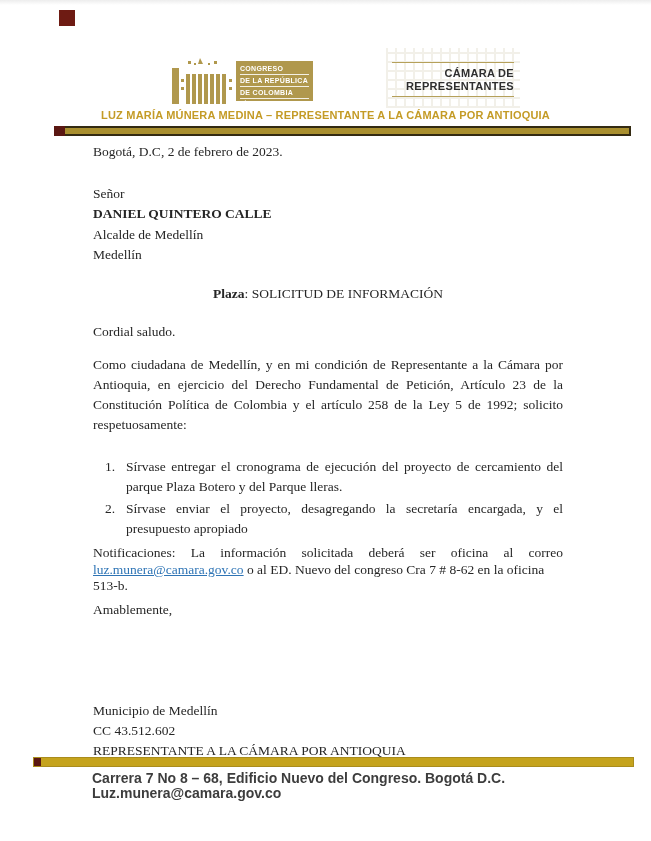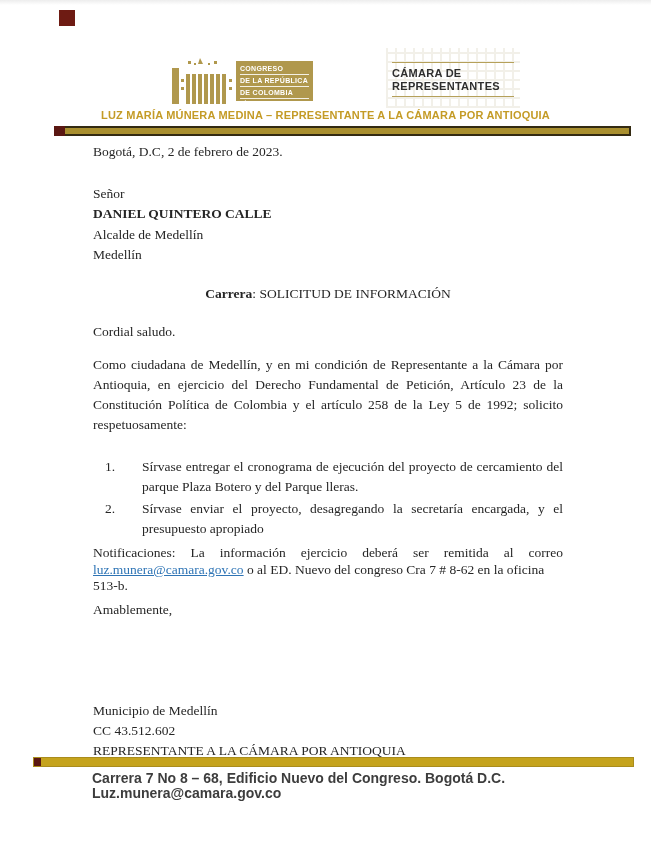--- a/index.html
+++ b/index.html
@@ -19,39 +19,39 @@
     padding:3px 4px 2px 4px; color:#ffffff; font-family:"Liberation Sans",sans-serif; }
   .congress-box .ln { font-size:7px; font-weight:bold; letter-spacing:.3px; line-height:9px;
     border-bottom:1px solid rgba(255,255,255,.85); padding-bottom:1px; margin-bottom:1px; }
   .congress-box .tiny { font-size:4.5px; letter-spacing:.2px; border-bottom:none; line-height:7px; }
   .chamber-logo { position:absolute; left:386px; top:48px; width:134px; height:60px;
     background:
       repeating-linear-gradient(0deg,#f2f0e9 0 2px,transparent 2px 9px),
       repeating-linear-gradient(90deg,#f2f0e9 0 2px,transparent 2px 9px);
   }
   .chamber-inner { margin:14px 6px 0 6px; border-top:1px solid #b5a05a; border-bottom:1px solid #b5a05a;
-    padding:4px 0 3px 0; text-align:left; font-family:"Liberation Sans",sans-serif;
+    padding:4px 0 3px 0; text-align:right; font-family:"Liberation Sans",sans-serif;
     font-size:11px; font-weight:bold; color:#2e2e2e; line-height:13px; letter-spacing:.3px; }
   .gold-title { position:absolute; left:0; top:109px; width:651px; text-align:center;
     font-family:"Liberation Sans",sans-serif; font-size:11px; font-weight:bold;
     color:#c49b26; letter-spacing:.2px; }
   .bar { position:absolute; background:#a98f2f; border:2px solid #332a12; }
   .bar-header { left:54px; top:126px; width:577px; height:10px; }
   .bar-header::before { content:""; position:absolute; left:-2px; top:-2px; width:11px; height:10px; background:#5a1712; }
   .bar-footer { left:33px; top:757px; width:601px; height:10px; background:#c5a31d; border:1px solid #a98c1d; }
   .bar-footer::before { content:""; position:absolute; left:0; top:0; width:7px; height:8px; background:#5a1712; }
 
   
   .blk { position:absolute; left:93px; width:470px; line-height:20px; }
   .bold { font-weight:bold; }
   .center { text-align:center; }
   .just { text-align:justify; }
   .list-row { display:flex; margin-bottom:2px; }
   .list-num { width:17px; flex:none; margin-left:12px; }
-  .list-text { flex:1; margin-left:20px; text-align:justify; }
+  .list-text { flex:1; margin-left:4px; text-align:justify; }
   .tight { line-height:16.5px; }
   .notif-line1 { text-align:justify; text-align-last:justify; }
   .link { color:#2e74b5; text-decoration:underline; cursor:pointer; }
 
   
   .footer-text { position:absolute; left:92px; top:771px; font-family:"Liberation Sans",sans-serif;
     font-size:14px; font-weight:bold; color:#3d3d3d; line-height:15px; }
 </style>
 </head>
 <body>
@@ -103,42 +103,42 @@
   <div class="bar bar-header"></div>
 
   <div class="blk" style="top:142px;">Bogotá, D.C, 2 de febrero de 2023.</div>
 
   <div class="blk" style="top:184px;">Señor</div>
   <div class="blk bold" style="top:204px;">DANIEL QUINTERO CALLE</div>
   <div class="blk" style="top:225px;">Alcalde de Medellín</div>
   <div class="blk" style="top:245px;">Medellín</div>
 
   <div class="blk center" style="top:284px;">
-    <span class="bold">Carrera</span><span>: SOLICITUD DE INFORMACIÓN</span>
+    <span class="bold">Plaza</span><span>: SOLICITUD DE INFORMACIÓN</span>
   </div>
 
   <div class="blk" style="top:322px;">Cordial saludo.</div>
 
   <div class="blk just" style="top:355px;">Como ciudadana de Medellín, y en mi condición de Representante a la Cámara por Antioquia, en ejercicio del Derecho Fundamental de Petición, Artículo 23 de la Constitución Política de Colombia y el artículo 258 de la Ley 5 de 1992; solicito respetuosamente:</div>
 
   <div class="blk" style="top:457px;">
     <div class="list-row">
       <span class="list-num">1.</span>
       <div class="list-text">Sírvase entregar el cronograma de ejecución del proyecto de cercamiento del parque Plaza Botero y del Parque lleras.</div>
     </div>
     <div class="list-row">
       <span class="list-num">2.</span>
       <div class="list-text">Sírvase enviar el proyecto, desagregando la secretaría encargada, y el presupuesto apropiado</div>
     </div>
   </div>
 
   <div class="blk tight" style="top:545px;">
     <div class="notif-line1">
       <span>Notificaciones:</span>
-      <span>La información ejercicio deberá ser remitida al correo</span>
+      <span>La información solicitada deberá ser oficina al correo</span>
     </div>
     <div>
       <a class="link">luz.munera@camara.gov.co</a><span> o al ED. Nuevo del congreso Cra 7 # 8-62 en la oficina 513-b.</span>
     </div>
   </div>
 
   <div class="blk" style="top:600px;">Amablemente,</div>
 
   <div class="blk" style="top:701px;">Municipio de Medellín</div>
   <div class="blk" style="top:721px;">CC 43.512.602</div>

